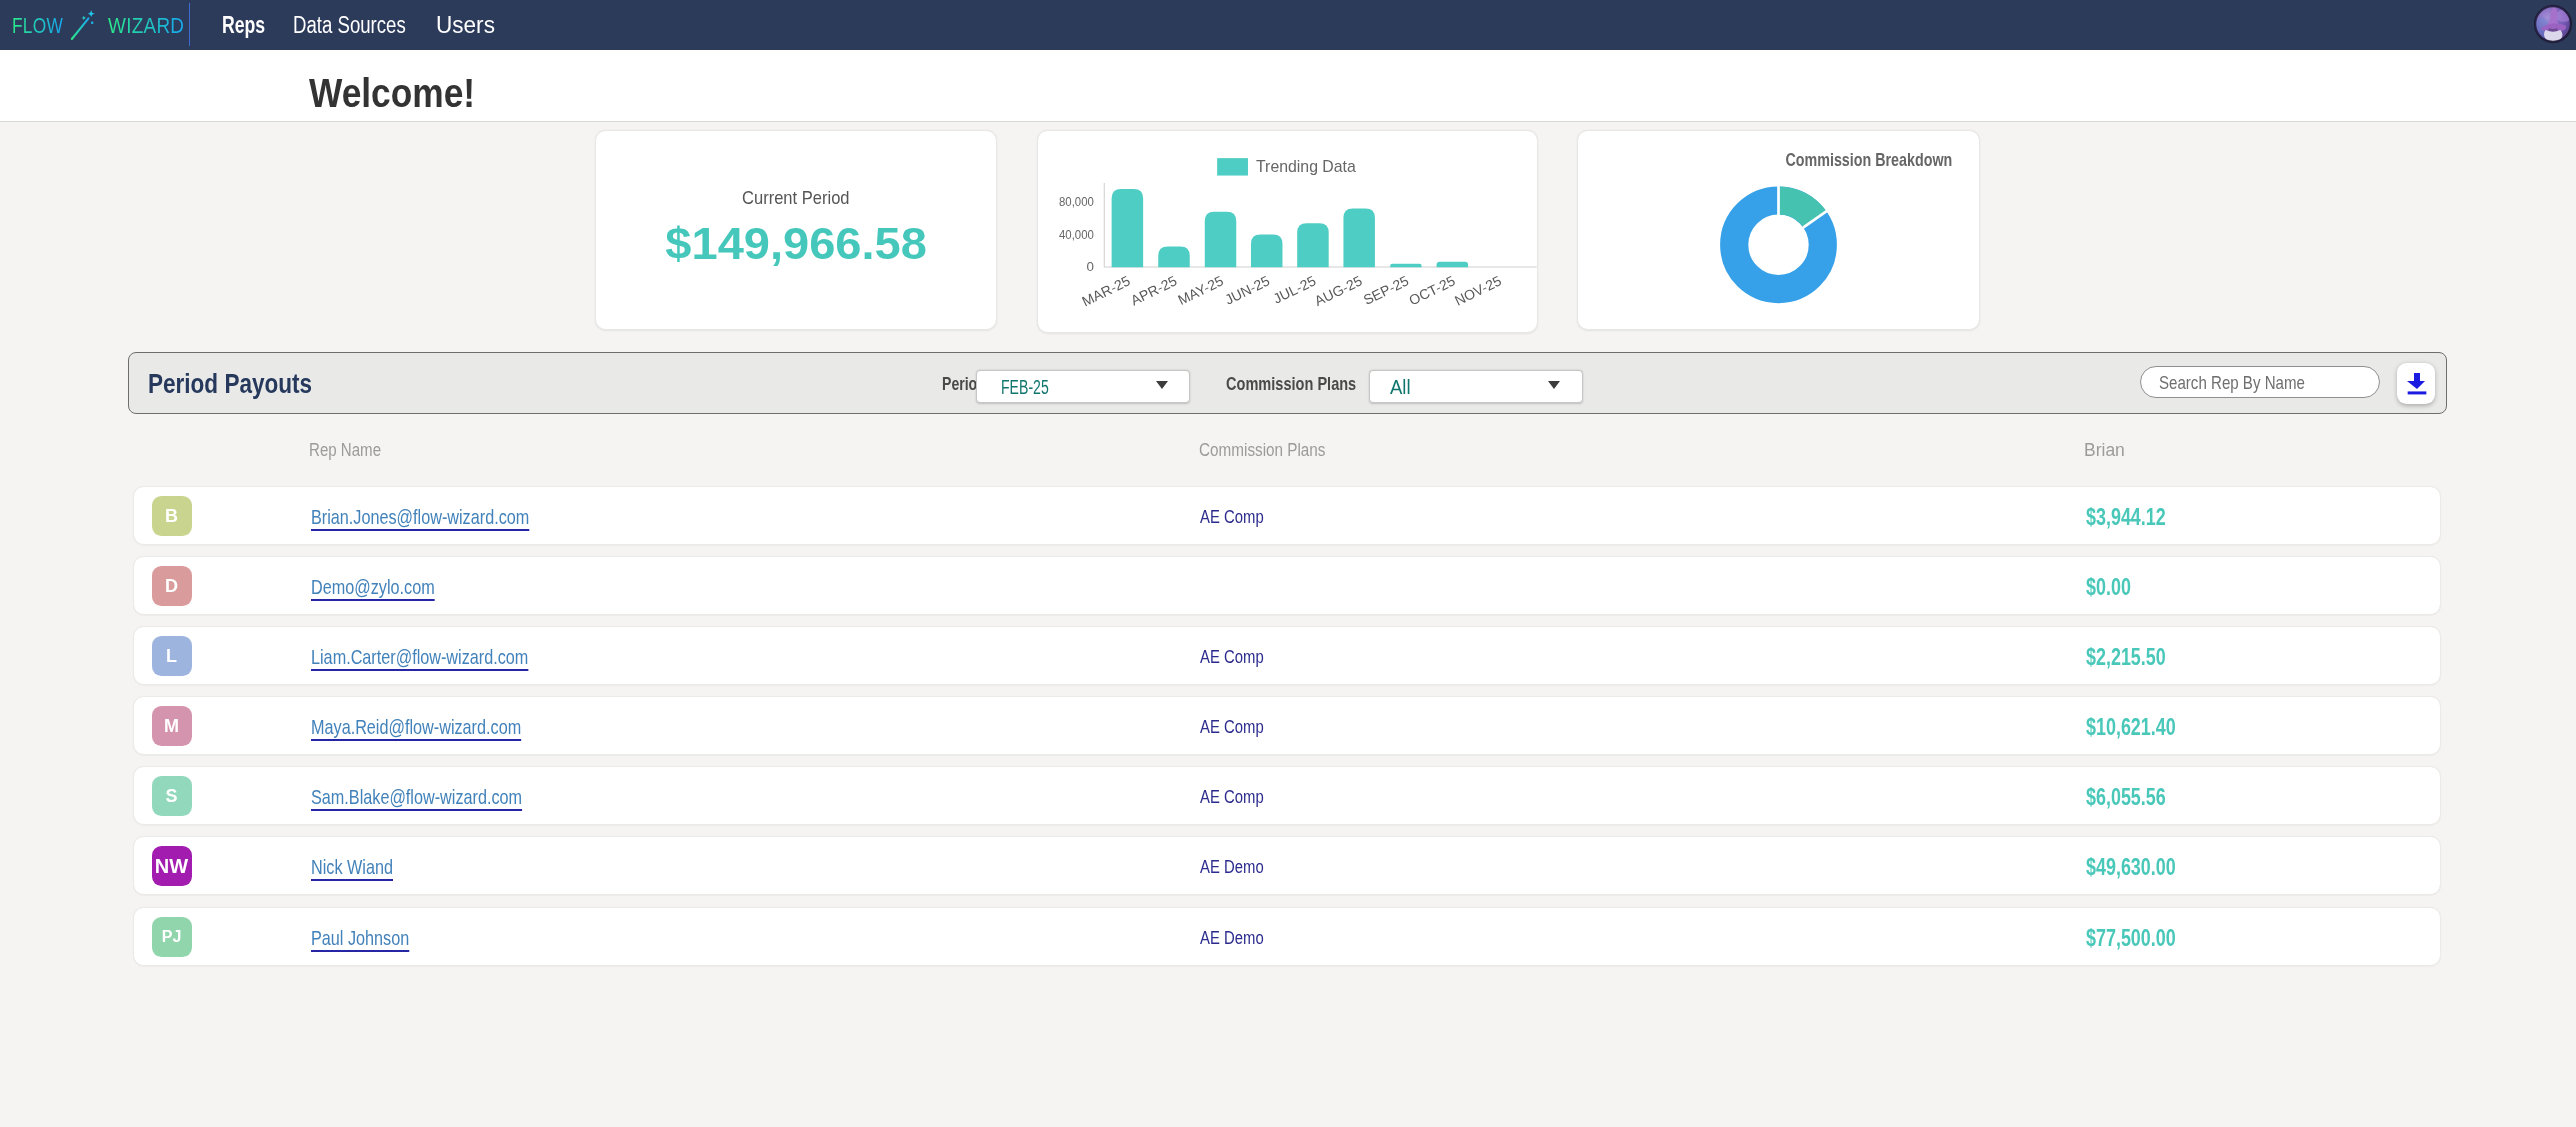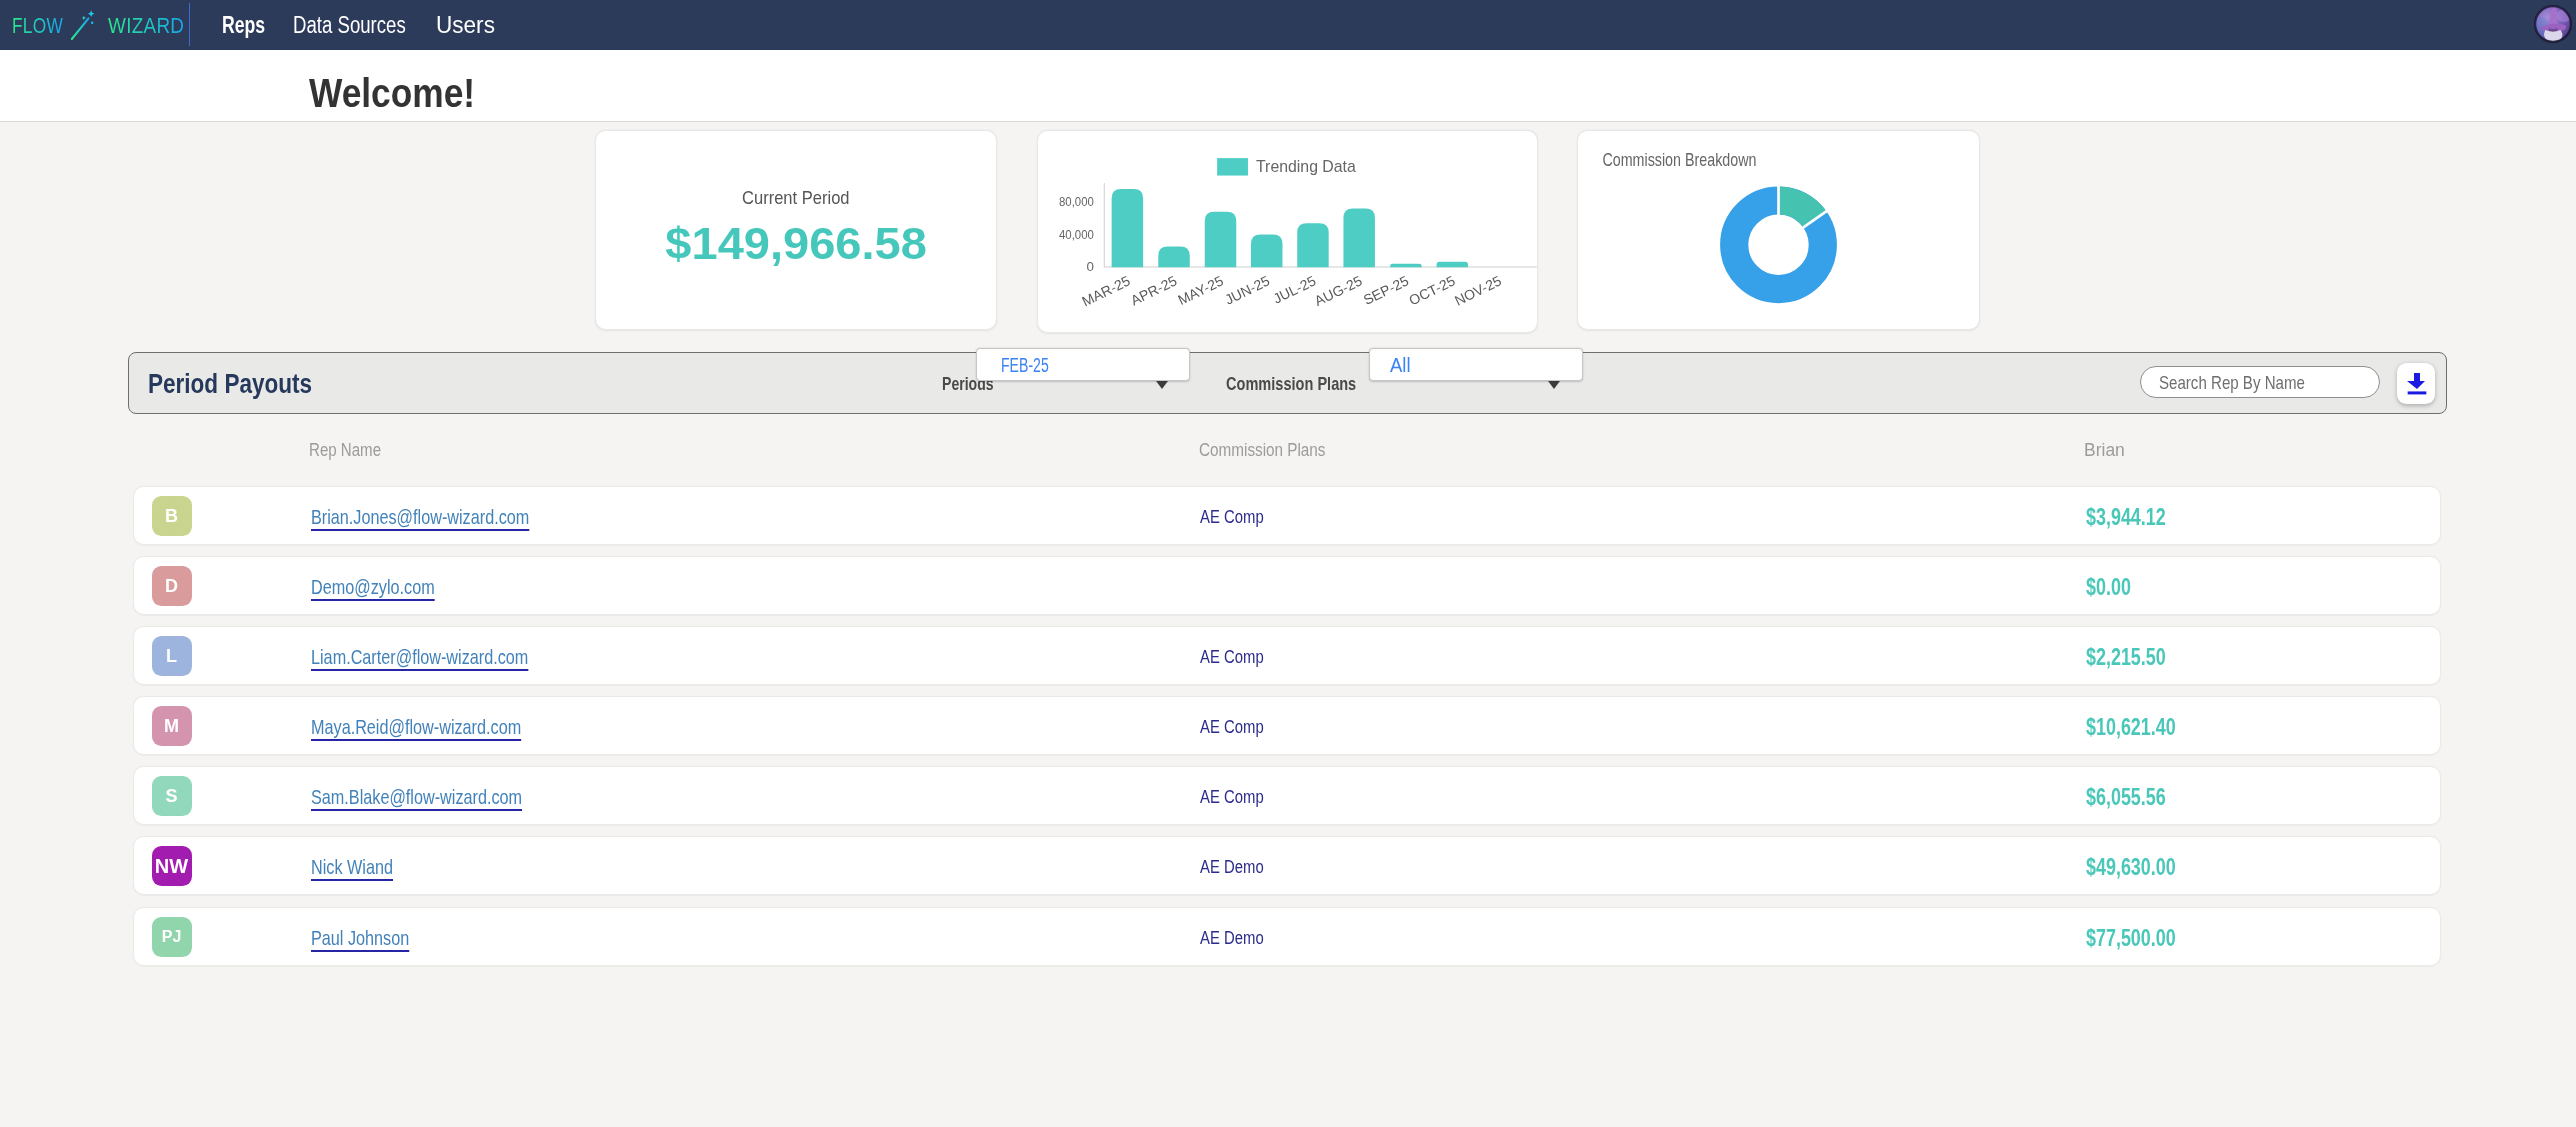--- a/index.html
+++ b/index.html
@@ -15,26 +15,26 @@
 #navdiv{left:189px;top:3.4px;width:1.3px;height:43px;background:#3e6bd2}
 .navlink{top:0;height:50px;line-height:51px;font-size:23.5px;color:#fff}
 #mainbg{left:0;top:121px;width:2576px;height:1007px;background:#f5f4f2;border-top:0.7px solid #d8d8d6}
 #welcome{left:309px;top:70px;font-size:41px;font-weight:bold;color:#333;line-height:47px}
 .card{background:#fff;border:0.7px solid #e7e7e5;border-radius:10.7px;box-shadow:0 0.7px 2px rgba(0,0,0,.07)}
 #card1{left:595px;top:130px;width:402px;height:200px}
 #card2{left:1037px;top:130px;width:501px;height:203px}
 #card3{left:1577px;top:130px;width:403px;height:200px}
 #cp-title{left:595px;top:186px;width:402px;text-align:center;font-size:19px;color:#555;line-height:23px}
 #cp-num{left:595px;top:217px;width:402px;text-align:center;font-size:45px;font-weight:bold;color:#45c8bb;line-height:54px}
-#cb-title{left:1577px;top:150px;width:403px;text-align:left;font-size:19px;font-weight:normal;color:#666;line-height:20px}
+#cb-title{left:1577px;top:150px;width:403px;text-align:right;font-size:19px;font-weight:bold;color:#666;line-height:20px}
 #pbar{left:128px;top:352px;width:2319px;height:62px;background:#e9e9e8;border:0.7px solid #6e6e6e;border-radius:8px}
 #pbar-title{left:148px;top:352px;height:62px;line-height:64px;font-size:28px;font-weight:bold;color:#26395c}
 .plabel{top:352px;height:62px;line-height:64px;font-size:19px;font-weight:bold;color:#4a4a4a}
-.sel{top:348px;width:214px;height:33px;background:#fff;border:0.7px solid #c6c6c6;border-radius:4px;
- box-shadow:0 0.7px 2px rgba(0,0,0,.18);line-height:32px;font-size:19.5px;color:#3b82f6}
+.sel{top:370px;width:214px;height:33px;background:#fff;border:0.7px solid #c6c6c6;border-radius:4px;
+ box-shadow:0 0.7px 2px rgba(0,0,0,.18);line-height:32px;font-size:19.5px;color:#0f766e}
 .arrow{top:381px;width:0;height:0;border-left:6.7px solid transparent;border-right:6.7px solid transparent;border-top:8px solid #3c3c3c}
 #search{left:2140px;top:366px;width:240px;height:32px;background:#fff;border:0.7px solid #8f8f8f;border-radius:16px;
  line-height:31px;font-size:19px;color:#6f6f6f}
 #dlbtn{left:2397px;top:363px;width:38px;height:41px;background:#fff;border-radius:9.4px;box-shadow:0 1.3px 4px rgba(0,0,0,.25)}
 .thead{top:441px;line-height:19px;font-size:17.5px;color:#9b9b9b}
 .row{left:133px;width:2308px;height:59px;background:#fff;border:0.7px solid #eceae7;border-radius:10.7px;box-shadow:0 0.7px 1.3px rgba(0,0,0,.04)}
 .av{position:absolute;left:17.5px;top:8.7px;width:40px;height:40px;border-radius:9.4px;text-align:center;
  line-height:40px;font-size:18px;font-weight:bold;color:#fff}
 .lnk{position:absolute;left:177px;top:0;height:59px;line-height:60px;font-size:21px;color:#4282ba}
 .lnk .sx{text-decoration:underline;text-decoration-color:#2525a5;text-decoration-thickness:2px;text-underline-offset:4.7px}

